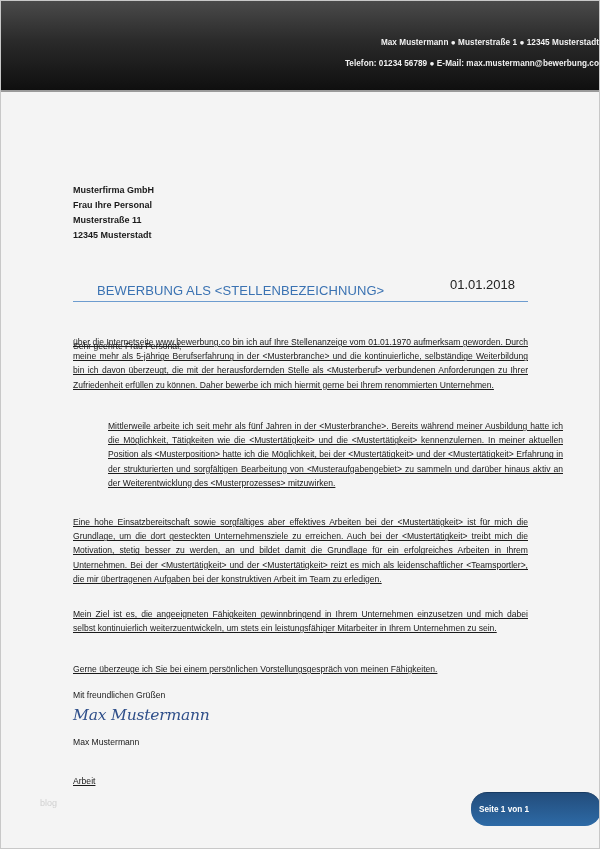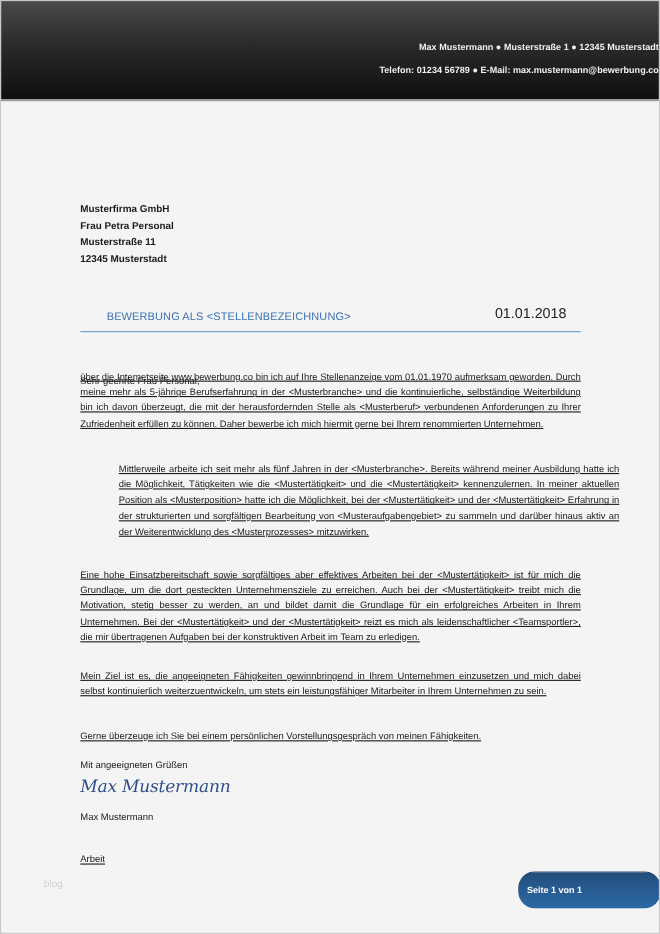--- a/index.html
+++ b/index.html
@@ -35,21 +35,21 @@
     }
     .recipient div { white-space: nowrap; }
 
     .date {
       position: absolute; left: 440px; top: 236px; width: 74px;
       text-align: right; font-size: 13px; color: #222; margin-top: 40px;
     }
 
     .subject {
       position: absolute; left: 72px; top: 282px;
-      font-size: 10px; color: #3a72b2; letter-spacing: 0.1px; padding-left: 24px;
+      font-size: 13px; color: #3a72b2; letter-spacing: 0.1px; padding-left: 24px;
     }
     .subject-rule {
       position: absolute; left: 72px; top: 300px; width: 455px; height: 0;
       border-top: 1.5px solid #6d9ccf;
     }
 
     .salutation {
       position: absolute; left: 72px; top: 312px;
       font-size: 8.6px; color: #1a1a1a; margin-top: 28px;
     }
@@ -103,39 +103,39 @@
 <body>
 
 <div class="page">
   <div class="header">
     <div class="header-line l1">Max Mustermann ● Musterstraße 1 ● 12345 Musterstadt</div>
     <div class="header-line l2">Telefon: 01234 56789 ● E-Mail: max.mustermann@bewerbung.co</div>
   </div>
 
   <div class="recipient">
     <div>Musterfirma GmbH</div>
-    <div>Frau Petra Personal</div>
+    <div>Frau Ihre Personal</div>
     <div>Musterstraße 11</div>
     <div>12345 Musterstadt</div>
   </div>
 
   <div class="date">01.01.2018</div>
 
   <div class="subject">BEWERBUNG ALS &lt;STELLENBEZEICHNUNG&gt;</div>
   <div class="subject-rule"></div>
 
   <div class="salutation">Sehr geehrte Frau Personal,</div>
 
   <div class="para p1">über die Internetseite www.bewerbung.co bin ich auf Ihre Stellenanzeige vom 01.01.1970 aufmerksam geworden. Durch meine mehr als 5-jährige Berufserfahrung in der &lt;Musterbranche&gt; und die kontinuierliche, selbständige Weiterbildung bin ich davon überzeugt, die mit der herausfordernden Stelle als &lt;Musterberuf&gt; verbundenen Anforderungen zu Ihrer Zufriedenheit erfüllen zu können. Daher bewerbe ich mich hiermit gerne bei Ihrem renommierten Unternehmen.</div>
   <div class="para p2">Mittlerweile arbeite ich seit mehr als fünf Jahren in der &lt;Musterbranche&gt;. Bereits während meiner Ausbildung hatte ich die Möglichkeit, Tätigkeiten wie die &lt;Mustertätigkeit&gt; und die &lt;Mustertätigkeit&gt; kennenzulernen. In meiner aktuellen Position als &lt;Musterposition&gt; hatte ich die Möglichkeit, bei der &lt;Mustertätigkeit&gt; und der &lt;Mustertätigkeit&gt; Erfahrung in der strukturierten und sorgfältigen Bearbeitung von &lt;Musteraufgabengebiet&gt; zu sammeln und darüber hinaus aktiv an der Weiterentwicklung des &lt;Musterprozesses&gt; mitzuwirken.</div>
   <div class="para p3">Eine hohe Einsatzbereitschaft sowie sorgfältiges aber effektives Arbeiten bei der &lt;Mustertätigkeit&gt; ist für mich die Grundlage, um die dort gesteckten Unternehmensziele zu erreichen. Auch bei der &lt;Mustertätigkeit&gt; treibt mich die Motivation, stetig besser zu werden, an und bildet damit die Grundlage für ein erfolgreiches Arbeiten in Ihrem Unternehmen. Bei der &lt;Mustertätigkeit&gt; und der &lt;Mustertätigkeit&gt; reizt es mich als leidenschaftlicher &lt;Teamsportler&gt;, die mir übertragenen Aufgaben bei der konstruktiven Arbeit im Team zu erledigen.</div>
   <div class="para p5">Gerne überzeuge ich Sie bei einem persönlichen Vorstellungsgespräch von meinen Fähigkeiten.</div>
   <div class="para p4">Mein Ziel ist es, die angeeigneten Fähigkeiten gewinnbringend in Ihrem Unternehmen einzusetzen und mich dabei selbst kontinuierlich weiterzuentwickeln, um stets ein leistungsfähiger Mitarbeiter in Ihrem Unternehmen zu sein.</div>
 
-  <div class="closing">Mit angeeigneten Grüßen</div>
+  <div class="closing">Mit freundlichen Grüßen</div>
   <div class="signature">Max Mustermann</div>
   <div class="signer">Max Mustermann</div>
 
   <div class="enclosures">Arbeit</div>
 
   <div class="watermark">blog</div>
 
   <div class="page-box">
     <span>Seite 1 von 1</span>
   </div>

